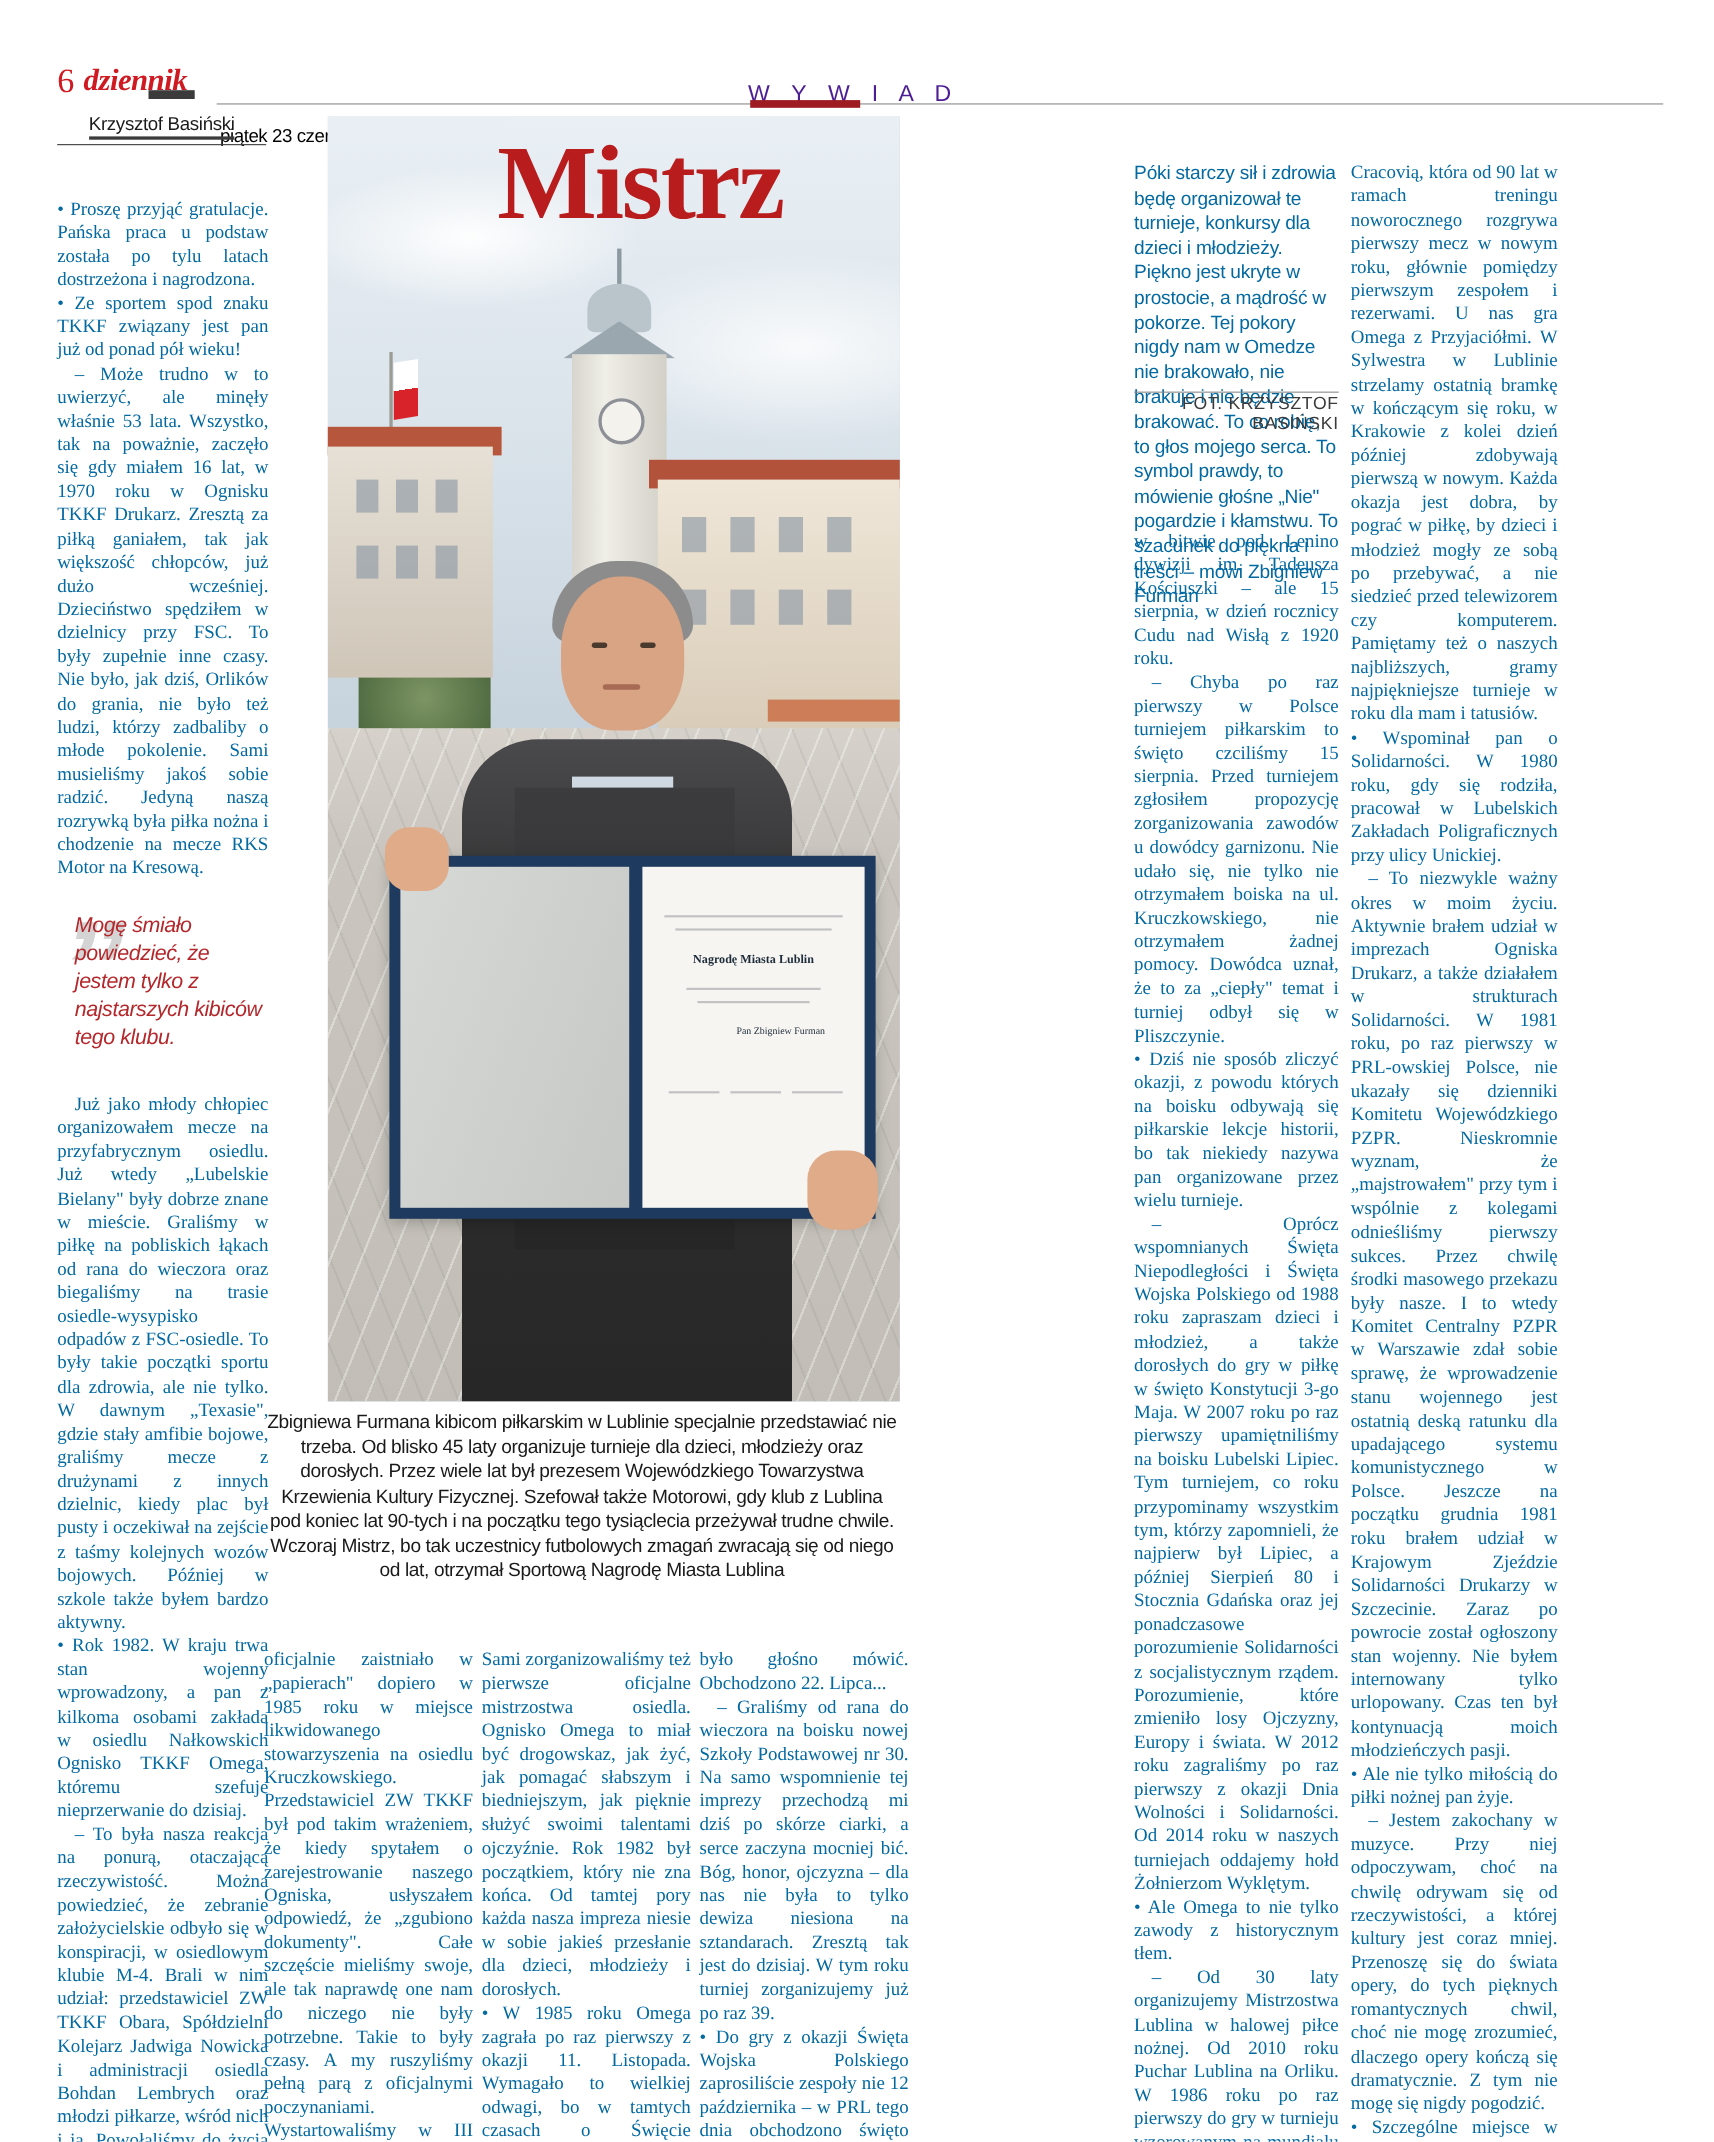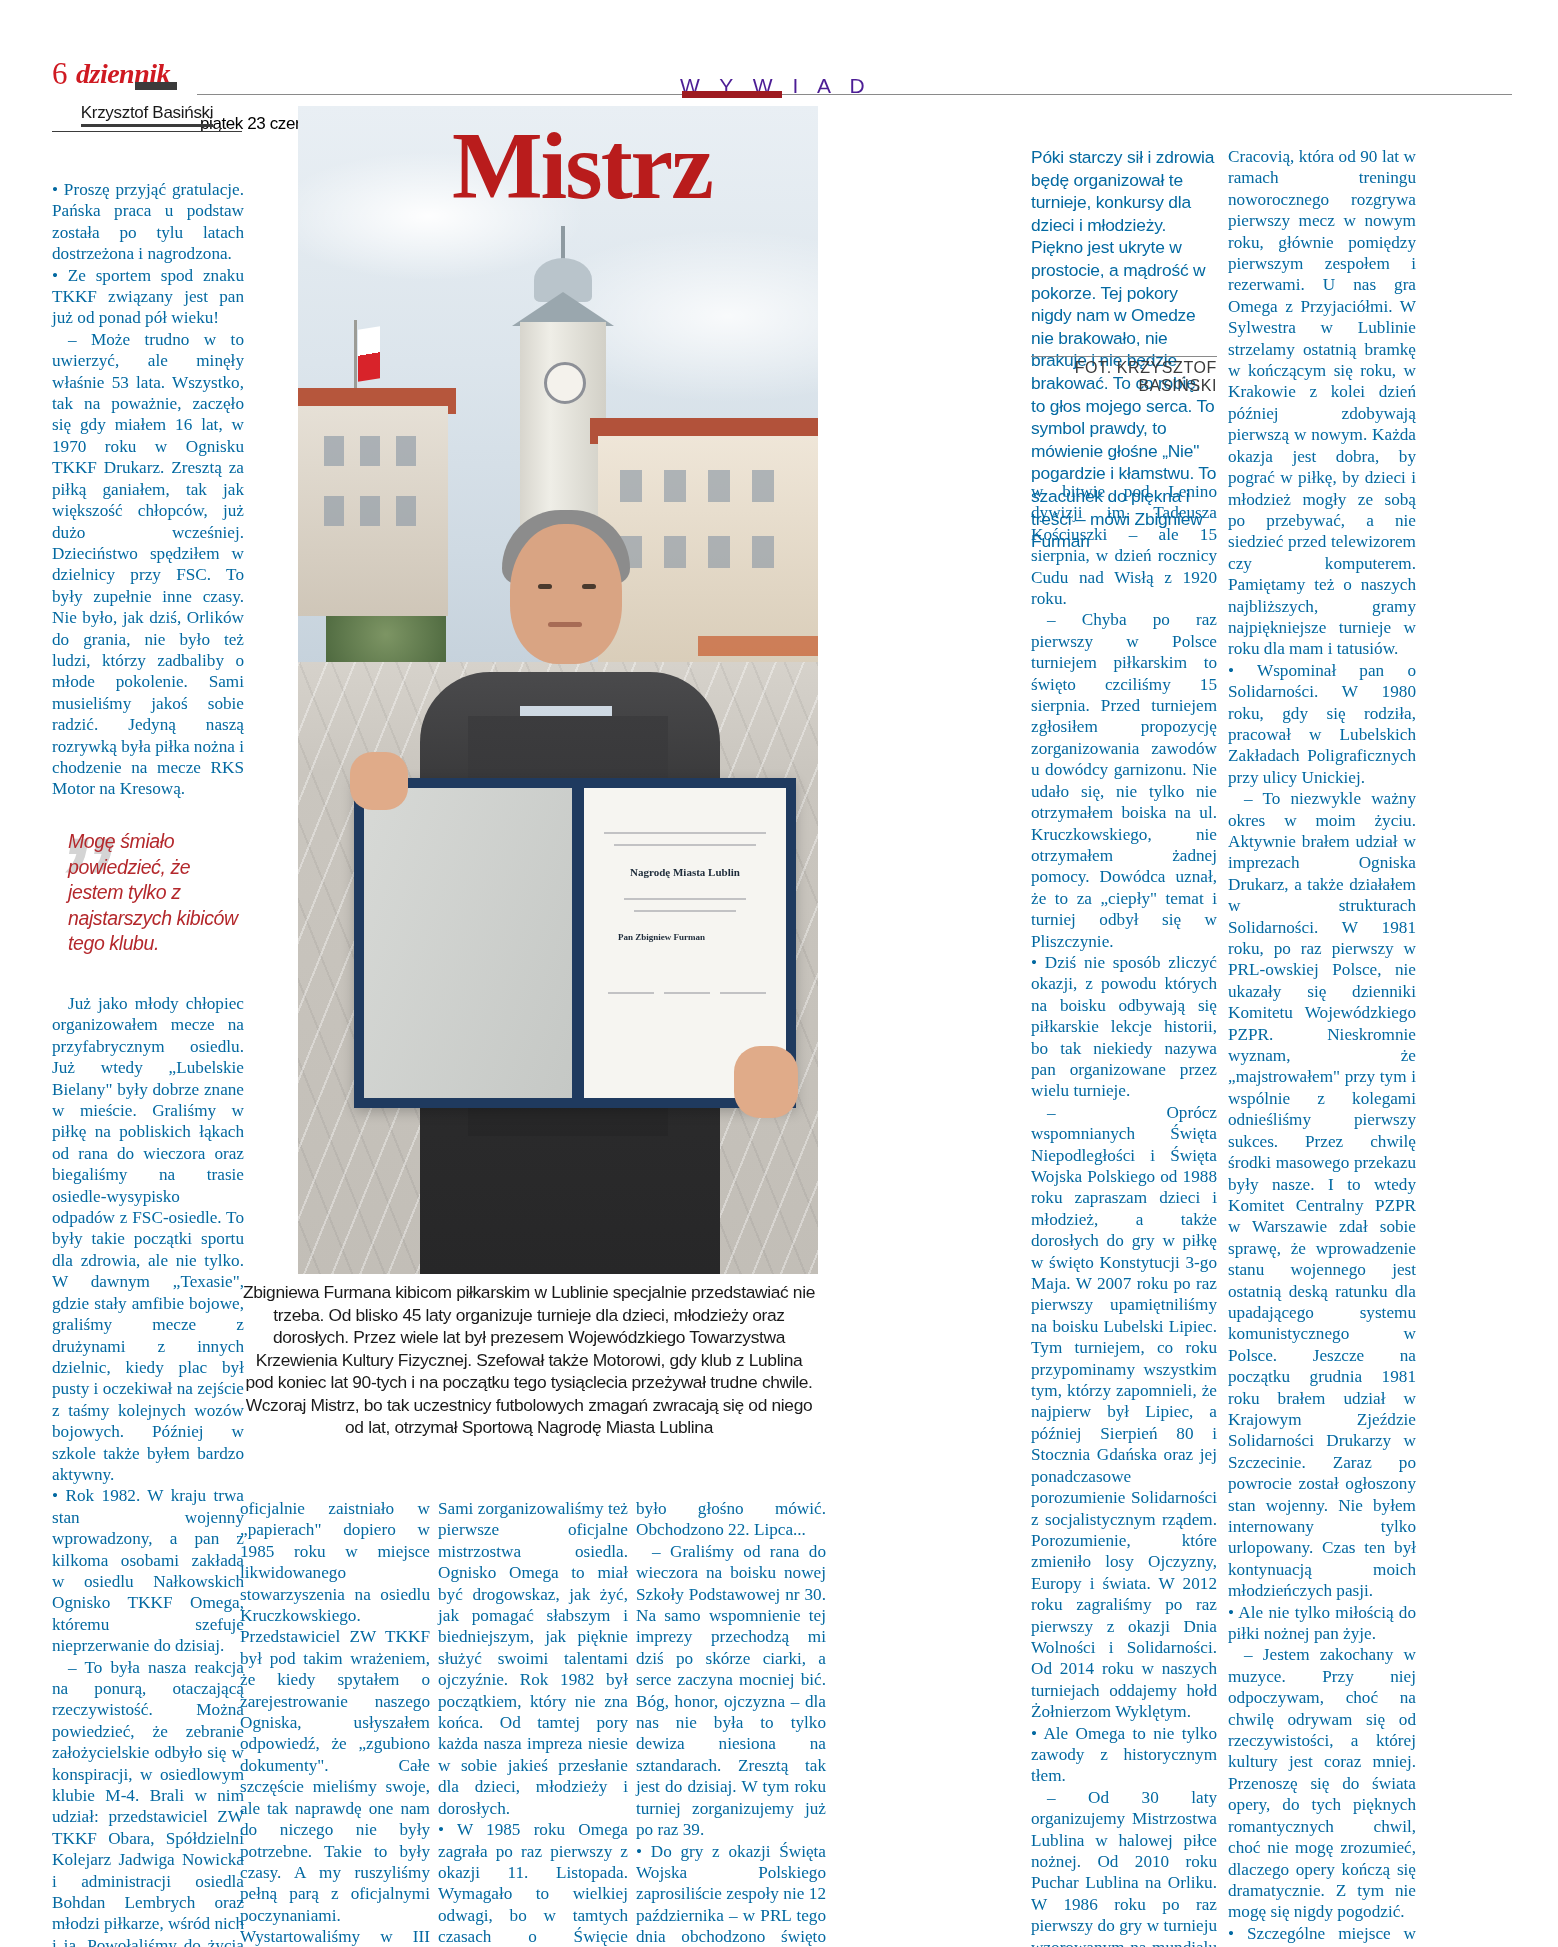--- a/index.html
+++ b/index.html
@@ -312,24 +312,24 @@
   .ph-cert-line {
     position: absolute; background: #8e9097; opacity: .5; height: 2px;
   }
   .ph-cert-title {
     position: absolute; left: 306px; top: 760px; width: 162px;
     text-align: center;
     font-family: "Liberation Serif", serif;
     font-size: 11px; font-weight: bold; color: #1d2b3a;
   }
   .ph-cert-name {
-    position: absolute; left: 320px; top: 826px; width: 162px;
-    text-align: left;
-    font-family: "Liberation Serif", serif;
-    font-size: 9px; color: #1d2b3a; font-weight: bold;
+    position: absolute; left: 290px; top: 826px; width: 162px;
+    text-align: right;
+    font-family: "Liberation Serif", serif;
+    font-size: 9px; color: #1d2b3a;
   }
   .ph-hand-l {
     position: absolute; left: 52px; top: 646px; width: 58px; height: 58px;
     background: #e0ab89; border-radius: 22px;
   }
   .ph-hand-r {
     position: absolute; left: 436px; top: 940px; width: 64px; height: 72px;
     background: #e0ab89; border-radius: 26px;
   }
   .ph-awning {

